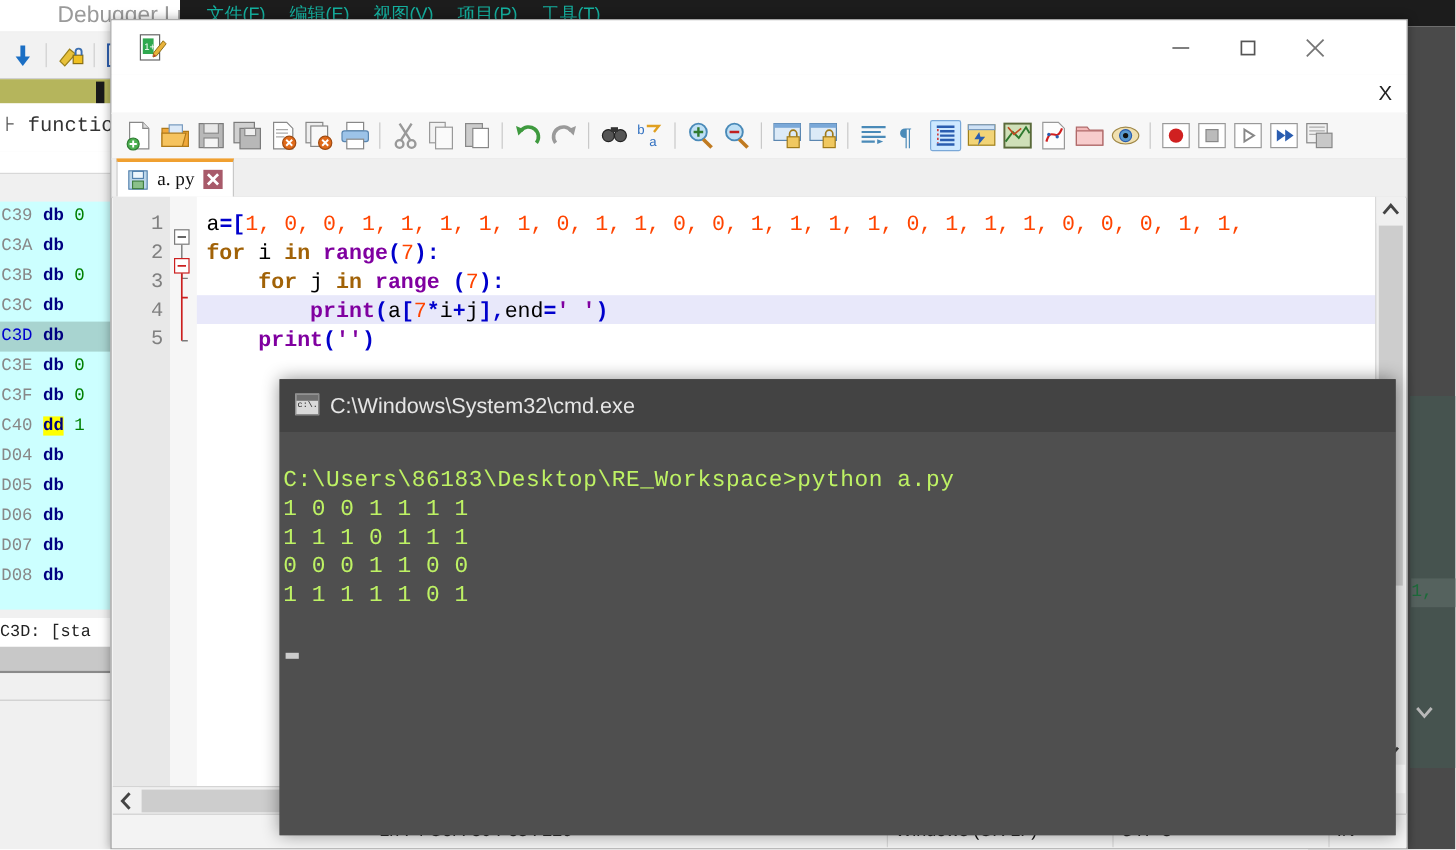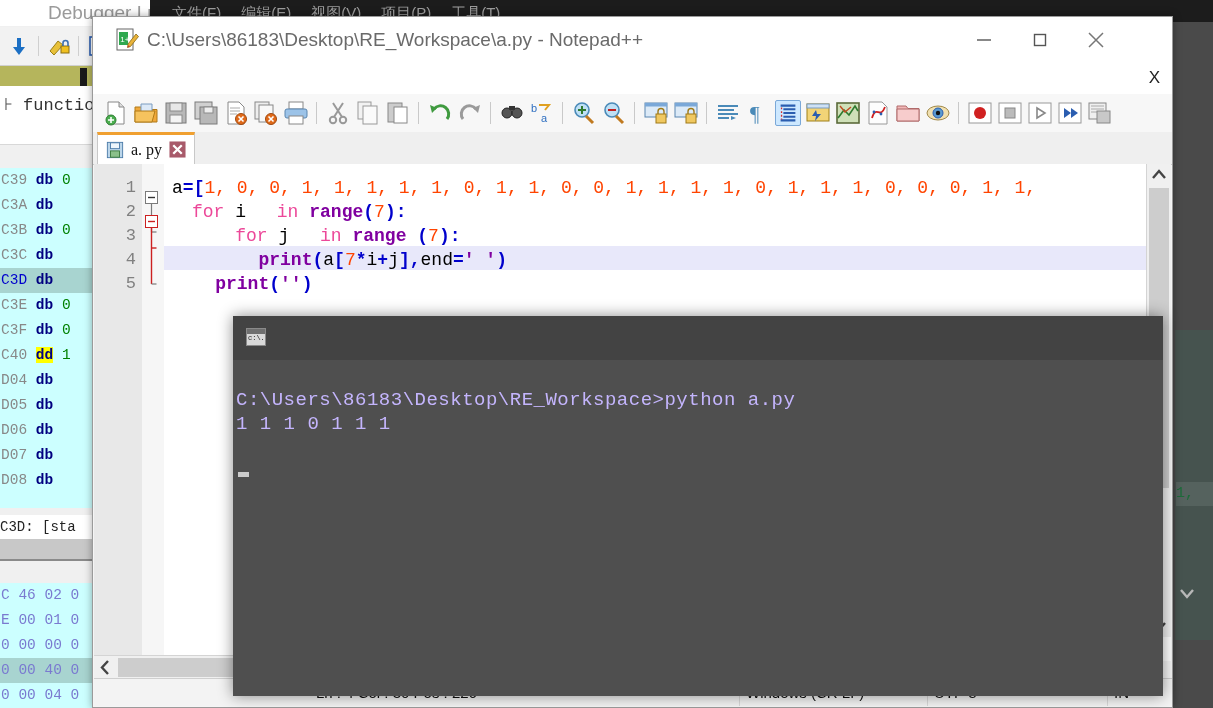--- a/index.html
+++ b/index.html
@@ -43,21 +43,21 @@
   .ida-gap3 { position:absolute; left:0; top:561px; width:92px; height:22px; background:#f0f0f0;
               border-bottom:1px solid #cccccc; }
   .ida-hex { position:absolute; left:0; top:583px; width:92px; height:125px; background:#ccffff;
              font-family:"Liberation Mono", monospace; font-size:14.5px; color:#7a7ad0; }
   .ida-hexrow { height:25px; line-height:25px; white-space:nowrap; padding-left:1px; }
   .ida-hexrow.sel { background:#a8d4d0; }
 
   
   .dark-strip { position:absolute; left:150px; top:0px; width:1063px; height:22px; background:#1c1c1c; }
   .dark-strip-menu { position:absolute; left:0; top:0; width:100%; height:22px;
-                     color:#a3a3a3; font-size:15px; line-height:26px; white-space:nowrap;
+                     color:#14b8a6; font-size:15px; line-height:26px; white-space:nowrap;
                      padding-left:22px; box-sizing:border-box; opacity:0.95; }
   .dark-strip-menu span { margin-right:20px; }
 
   
   .bg-right { position:absolute; left:1090px; top:22px; width:123px; height:686px; background:#4a4a4a; }
   .bg-right-inner { position:absolute; left:1175px; top:330px; width:38px; height:310px; background:#46534f; }
   .bg-right-txt { position:absolute; left:1176px; top:482px; width:40px; height:24px;
                   font-family:"Liberation Mono", monospace; font-size:15px; color:#1d6b3a;
                   line-height:24px; background:#55625e; }
 
@@ -98,21 +98,21 @@
   .gutter { position:absolute; left:0; top:0; width:48px; height:497px; background:#e8e8e8; }
   .gutter-num { position:absolute; right:6px; width:40px; text-align:right;
                 font-family:"Liberation Mono", monospace; font-size:17px; color:#808080; }
   .foldcol { position:absolute; left:48px; top:0; width:22px; height:497px; background:#f6f6f6; }
   .codearea { position:absolute; left:70px; top:0; right:26px; height:497px; overflow:hidden;
               font-family:"Liberation Mono", monospace; font-size:18px; white-space:pre; }
   .cl { position:absolute; left:8px; height:24px; line-height:24px; white-space:pre; }
   .hl-line { position:absolute; left:70px; width:1007px; height:24px; background:#e8e8fa; }
   .tk-op    { color:#0000cc; font-weight:bold; }
   .tk-num   { color:#ff4400; }
-  .tk-kw    { color:#ec4899; font-weight:normal;margin-left:20px; }
+  .tk-kw    { color:#a16207; font-weight:bold; }
   .tk-fn    { color:#8000a0; font-weight:bold; }
   .tk-str   { color:#8000a0; font-weight:bold; }
   .tk-id    { color:#000000; }
   .tk-brk   { color:#0000cc; font-weight:bold; }
 
   .vscroll { position:absolute; right:1px; top:147px; width:25px; height:473px; background:#f0f0f0;
              border-left:1px solid #d4d4d4; box-sizing:border-box; }
   .vsc-up { position:absolute; left:0; top:0; width:24px; height:22px; background:#f0f0f0; }
   .vsc-down { position:absolute; left:0; bottom:0; width:24px; height:22px; background:#f0f0f0; }
   .vsc-thumb { position:absolute; left:2px; top:24px; width:20px; height:300px; background:#cdcdcd; }
@@ -131,21 +131,21 @@
          box-shadow:0 0 14px rgba(0,0,0,0.45); }
   .cmd-title { position:absolute; left:0; top:0; width:930px; height:44px; background:#434343; }
   .cmd-ico { position:absolute; left:13px; top:12px; width:20px; height:18px; background:#d9d9d9;
              border:1px solid #8a8a8a; box-sizing:border-box; }
   .cmd-ico .bar { position:absolute; left:0; top:0; right:0; height:5px; background:#6f6f6f; }
   .cmd-ico .txt { position:absolute; left:1px; top:5px; font-size:7px; color:#222;
                   font-family:"Liberation Mono", monospace; line-height:8px; }
   .cmd-title-text { position:absolute; left:42px; top:9px; height:26px; line-height:26px;
                     font-size:18px; color:#e6e6e6; white-space:nowrap; }
   .cmd-body { position:absolute; left:0; top:44px; width:930px; height:336px; background:#4f4f4f;
-              font-family:"Liberation Mono", monospace; font-size:19px; color:#c4b5fd;
+              font-family:"Liberation Mono", monospace; font-size:19px; color:#bef264;
               padding:28px 0 0 1px; box-sizing:border-box; }
   .cmd-line { height:24px; line-height:24px; white-space:pre; padding-left:2px; letter-spacing:0.5px; }
   .cmd-cursor { display:inline-block; width:11px; height:5px; background:#cccccc;
                 vertical-align:baseline; margin-left:2px; }
 
   svg { display:block; }
 </style>
 </head>
 <body>
 
@@ -201,27 +201,20 @@
         <div class="ida-row"><span class="ida-addr">D05 </span><span class="ida-kw">db</span><span class="ida-num"> </span></div>
         <div class="ida-row"><span class="ida-addr">D06 </span><span class="ida-kw">db</span><span class="ida-num"> </span></div>
         <div class="ida-row"><span class="ida-addr">D07 </span><span class="ida-kw">db</span><span class="ida-num"> </span></div>
         <div class="ida-row"><span class="ida-addr">D08 </span><span class="ida-kw">db</span><span class="ida-num"> </span></div>
       </div>
 
     <div class="ida-statusline">C3D: [sta</div>
     <div class="ida-gap1"></div>
     <div class="ida-gap2"></div>
     <div class="ida-gap3"></div>
-    <div class="ida-hex" id="hex-list">
-        <div class="ida-hexrow">C 46 02 0</div>
-        <div class="ida-hexrow">E 00 01 0</div>
-        <div class="ida-hexrow">0 00 00 0</div>
-        <div class="ida-hexrow sel">0 00 40 0</div>
-        <div class="ida-hexrow">0 00 04 0</div>
-      </div>
   </div>
 
   <div class="dark-strip">
     <div class="dark-strip-menu">
       <span>文件(F)</span><span>编辑(E)</span><span>视图(V)</span><span>项目(P)</span><span>工具(T)</span>
     </div>
   </div>
 
   <div class="bg-right"></div>
   <div class="bg-right-inner"></div>
@@ -239,21 +232,20 @@
     <div class="npp-title">
       <div class="npp-ico">
         <svg width="24" height="24" viewBox="0 0 24 24">
           <rect x="2" y="1" width="16" height="21" fill="#ffffff" stroke="#666" stroke-width="1"></rect>
           <rect x="4" y="4" width="9" height="13" fill="#2fa84f"></rect>
           <text x="5.2" y="13.5" font-size="8" fill="#ffffff" font-family="Liberation Sans, sans-serif">1++</text>
           <path d="M13 16 L21 6 L23.5 8.5 L15.5 18.5 L12.5 19.5 Z" fill="#e8b23a" stroke="#8a6a10" stroke-width="0.8"></path>
           <path d="M12.5 19.5 L13.6 17.2 L14.9 18.4 Z" fill="#d03030"></path>
         </svg>
       </div>
-      <div class="npp-title-text">C:\Users\86183\Desktop\RE_Workspace\a.py - Notepad++</div>
 
       <div class="wbtn npp-min">
         <span class="g">
           <svg width="22" height="22" viewBox="0 0 22 22">
               <path d="M4 11 H18" stroke="#555" stroke-width="1.4"></path>
             </svg>
         </span>
       </div>
       <div class="wbtn npp-max">
         <span class="g">
@@ -580,22 +572,26 @@
       <div class="sb-cell" style="left:1014px;width:64px;border-right:none">IN</div>
     </div>
   </div>
 
   <div class="cmd">
     <div class="cmd-title">
       <div class="cmd-ico">
         <div class="bar"></div>
         <div class="txt">c:\.</div>
       </div>
+      <div class="cmd-title-text">C:\Windows\System32\cmd.exe</div>
     </div>
     <div class="cmd-body" id="cmd-body">
         <div class="cmd-line">C:\Users\86183\Desktop\RE_Workspace&gt;python a.py</div>
+        <div class="cmd-line">1 0 0 1 1 1 1</div>
         <div class="cmd-line">1 1 1 0 1 1 1</div>
+        <div class="cmd-line">0 0 0 1 1 0 0</div>
+        <div class="cmd-line">1 1 1 1 1 0 1</div>
         <div class="cmd-line"></div>
         <div class="cmd-line"><span class="cmd-cursor"></span></div>
       </div>
   </div>
 
 </div>
 
 </body></html>

